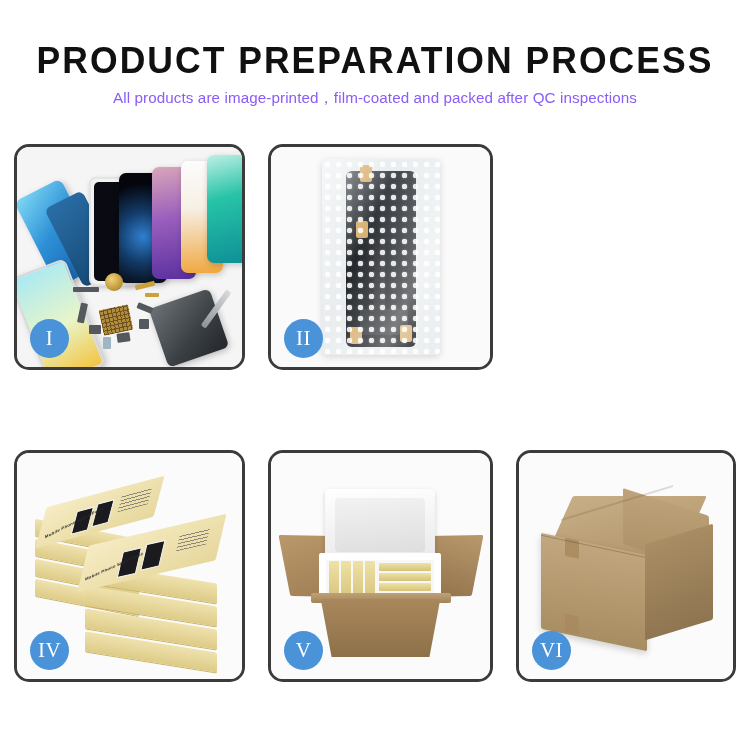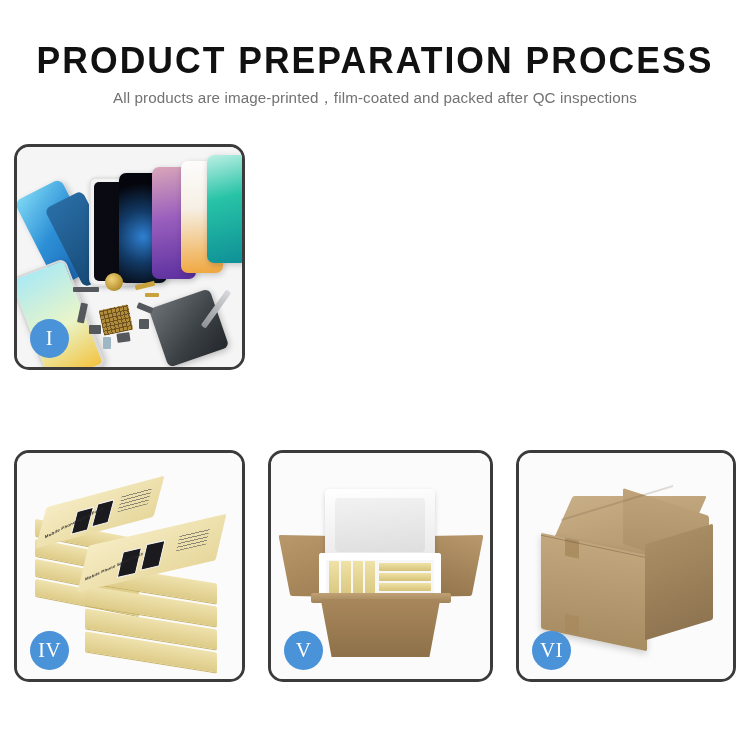--- a/index.html
+++ b/index.html
@@ -17,21 +17,21 @@
     text-align:center;
     font-family:"Liberation Sans",sans-serif;
     font-size:37px;font-weight:700;color:#111111;
     letter-spacing:2.1px;
     transform:scaleX(0.96);
     white-space:nowrap;
   }
   .subtitle{
     position:absolute;left:0;top:88px;width:750px;
     text-align:center;
-    font-size:15.2px;font-weight:400;color:#737373;
+    font-size:15.2px;font-weight:400;color:#8b5cf6;
     letter-spacing:.1px;white-space:nowrap;
   }
 
   
   .grid{position:absolute;left:14px;top:144px;width:722px;height:545px;}
   .panel{
     position:absolute;
     border:3px solid #3b3b3b;
     border-radius:15px;
     background:#f4f4f4;
@@ -305,20 +305,39 @@
         <div class="prt" style="left:122px;top:172px;width:10px;height:10px;"></div>
         <div class="prt" style="left:100px;top:186px;width:13px;height:9px;transform:rotate(-8deg);"></div>
         <div class="prt" style="left:86px;top:190px;width:8px;height:12px;background:#9fb6c4;"></div>
         <div class="prt gold" style="left:128px;top:146px;width:14px;height:4px;"></div>
       </div>
       <div class="badge">
         <span>I</span>
       </div>
     </div>
 
+    <div class="panel p2">
+      <div class="stage" style="background:#fafafa;">
+        <div class="bagwrap">
+          <div class="bag"></div>
+          <div class="bagscreen"></div>
+          <div class="flex1"></div>
+          <div class="flex2"></div>
+          <div class="tab" style="left:38px;top:6px;"></div>
+          <div class="tab" style="left:34px;top:62px;"></div>
+          <div class="tab" style="left:28px;top:168px;"></div>
+          <div class="tab" style="left:78px;top:166px;"></div>
+          <div class="bub"></div>
+          <div class="bagsheen"></div>
+        </div>
+      </div>
+      <div class="badge">
+        <span>II</span>
+      </div>
+    </div>
 
 
     <div class="panel p4">
       <div class="stage" style="background:#fbfbfb;">
         <div class="stack">
 
           <div class="sbox sf" style="left:0;top:42px;width:104px;height:17px;transform:skewY(11deg);"></div>
           <div class="sbox sf" style="left:0;top:62px;width:104px;height:17px;transform:skewY(11deg);"></div>
           <div class="sbox sf" style="left:0;top:82px;width:104px;height:17px;transform:skewY(11deg);"></div>
           <div class="sbox sf" style="left:0;top:102px;width:104px;height:17px;transform:skewY(11deg);"></div>

